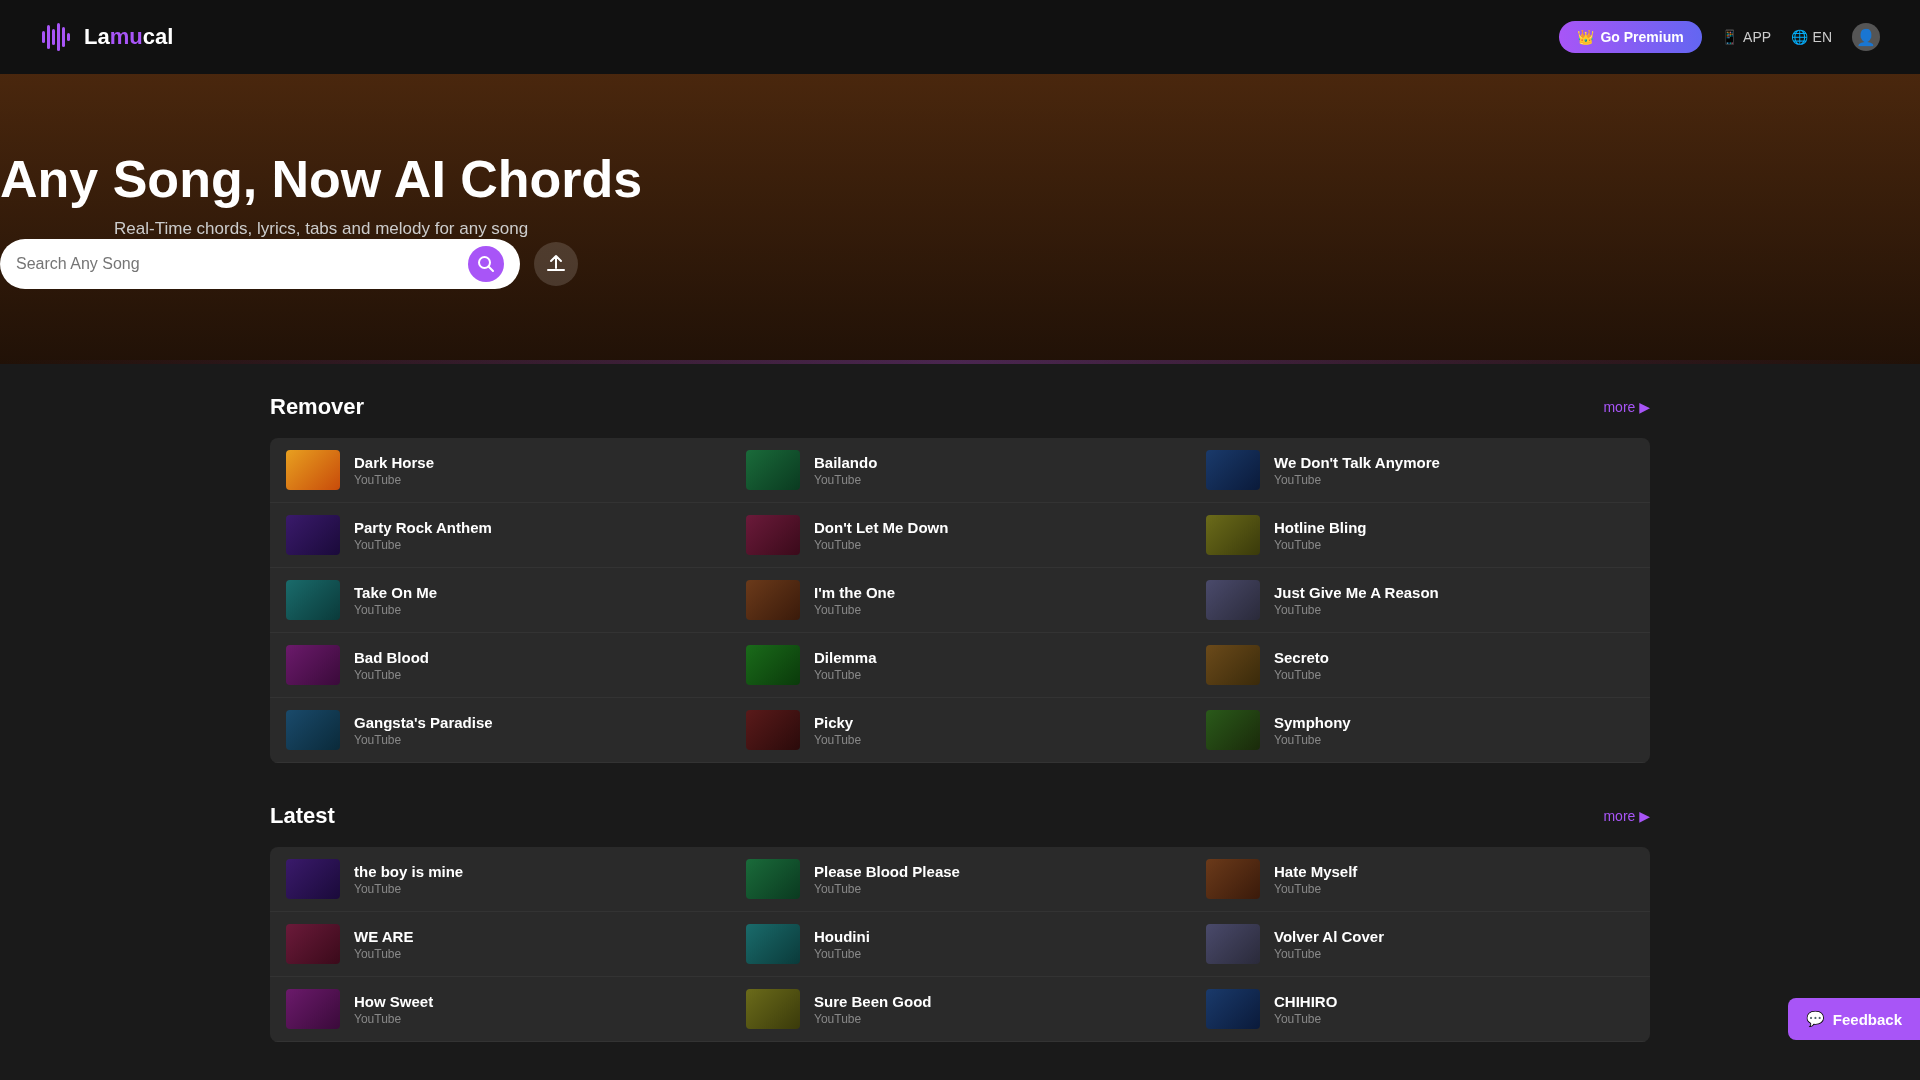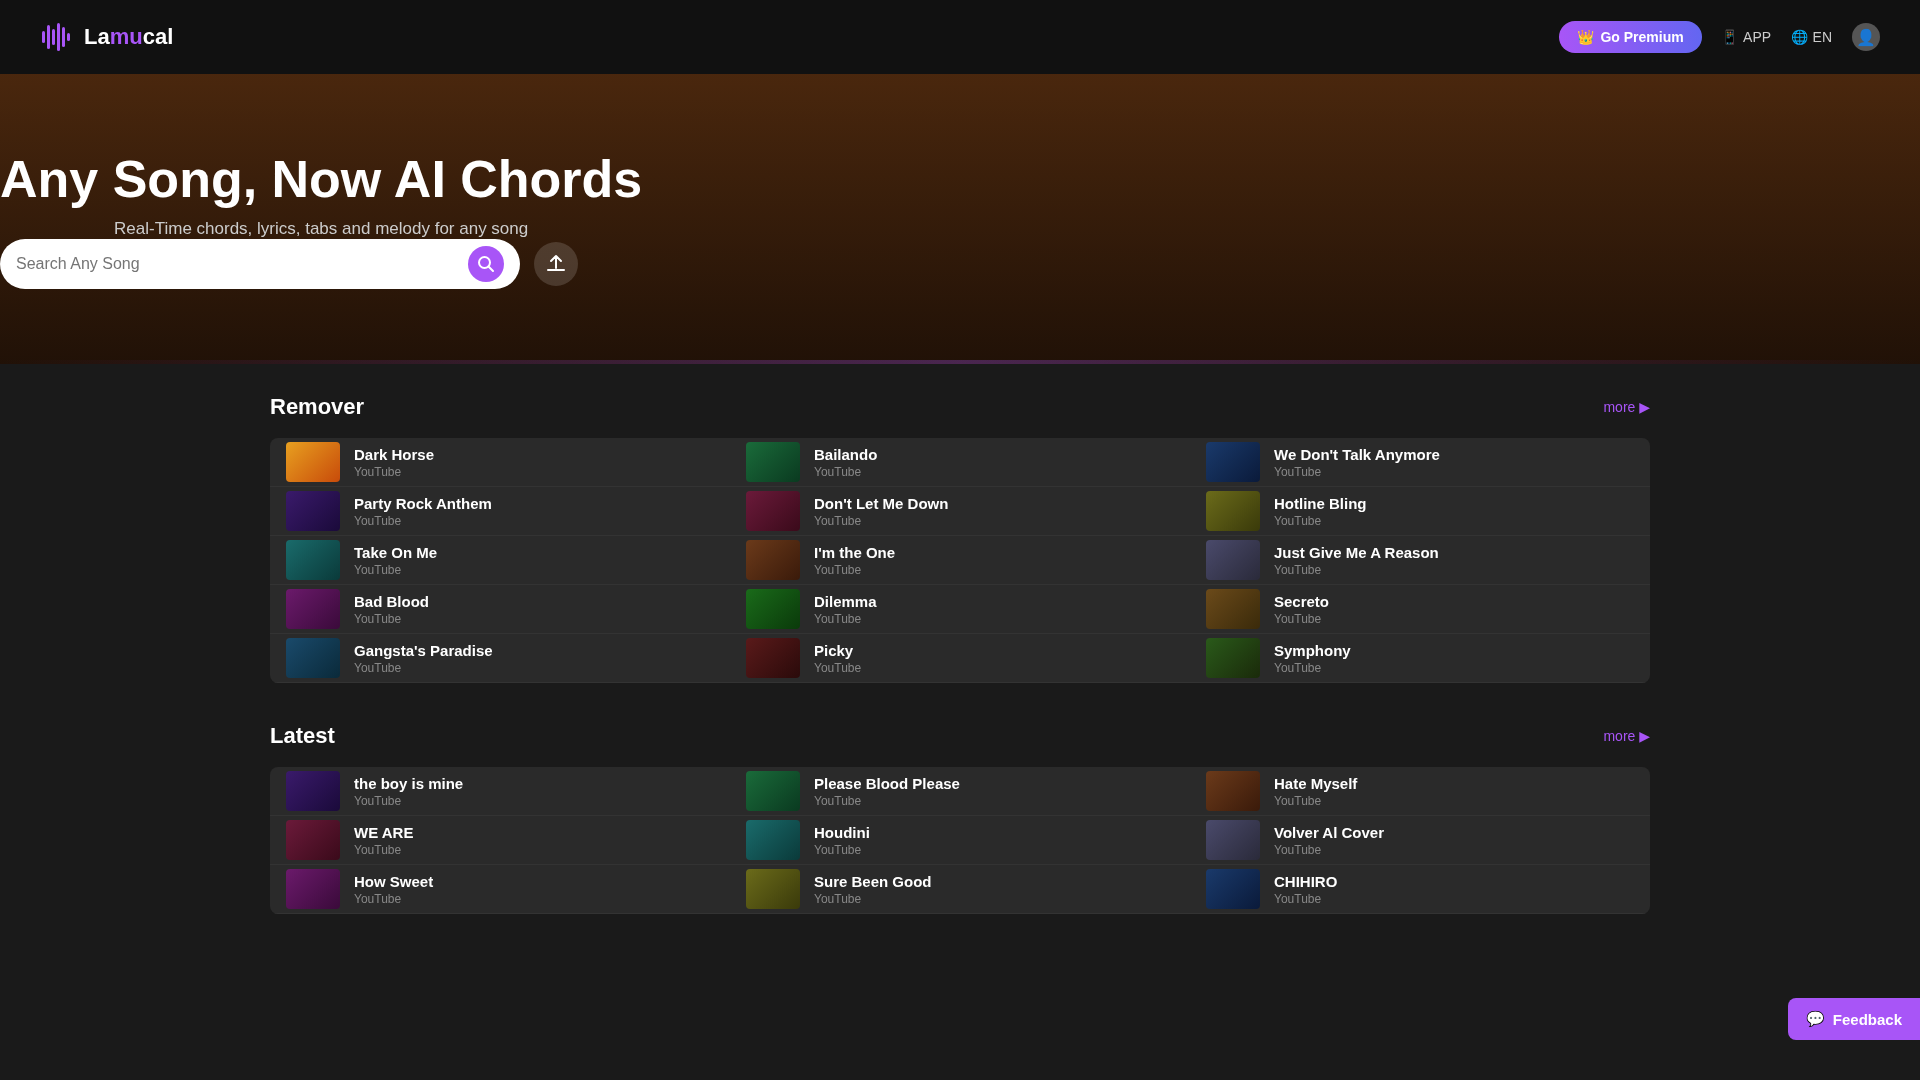--- a/index.html
+++ b/index.html
@@ -69,21 +69,21 @@
     .section-title { font-size: 22px; font-weight: 700; color: #fff; }
     .more-link { color: #a855f7; font-size: 14px; cursor: pointer; }
 
     
     .song-grid {
       display: grid; grid-template-columns: repeat(3, 1fr); gap: 0;
       background: #2a2a2a; border-radius: 8px; overflow: hidden;
     }
     .song-item {
       display: flex; align-items: center; gap: 14px;
-      padding: 4px 16px; cursor: pointer; border-bottom: 1px solid #333;
+      padding: 12px 16px; cursor: pointer; border-bottom: 1px solid #333;
     }
     .song-thumb {
       width: 54px; height: 40px; border-radius: 4px; background: #555;
       flex-shrink: 0; overflow: hidden; position: relative;
     }
     .thumb-color-1 { background: linear-gradient(135deg, #e8a020, #c84b0a); }
     .thumb-color-2 { background: linear-gradient(135deg, #1a6b3a, #0a3a20); }
     .thumb-color-3 { background: linear-gradient(135deg, #1a3a6b, #0a1a3a); }
     .thumb-color-4 { background: linear-gradient(135deg, #3a1a6b, #1a0a3a); }
     .thumb-color-5 { background: linear-gradient(135deg, #6b1a3a, #3a0a1a); }

